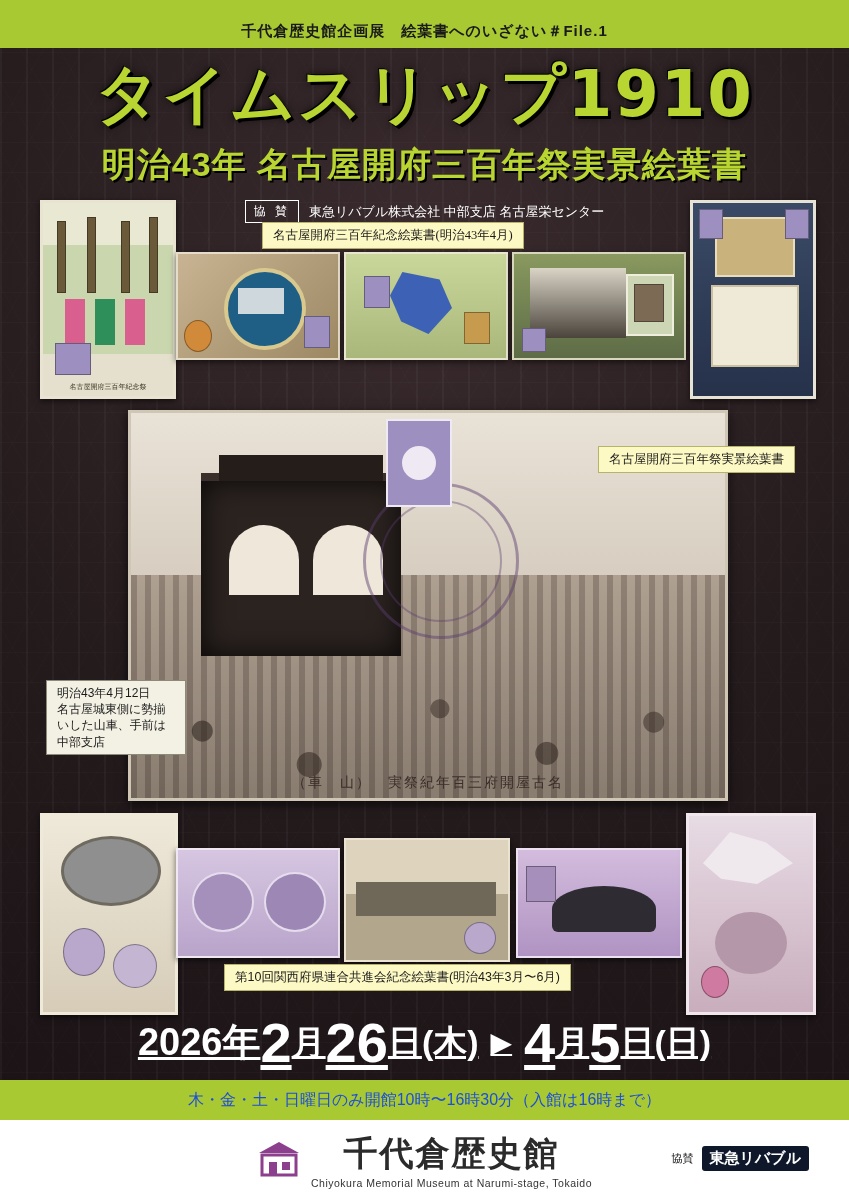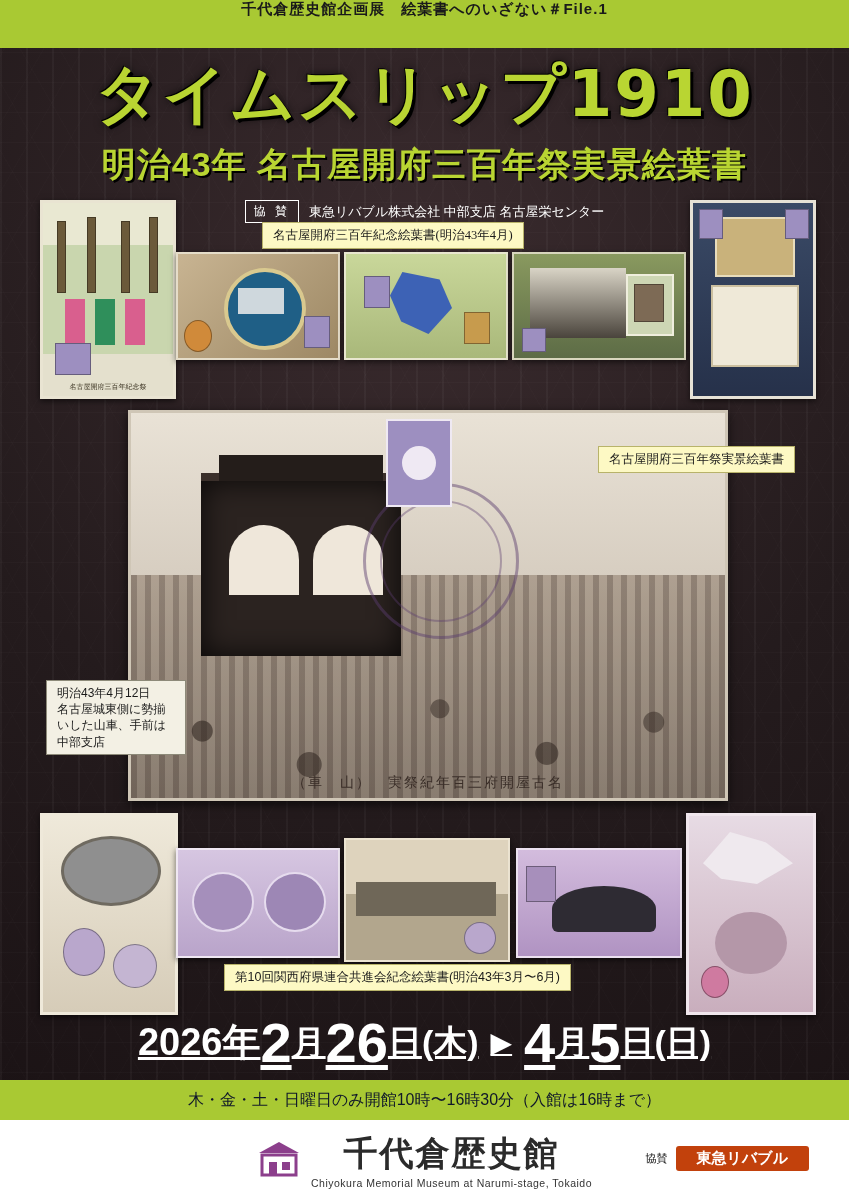--- a/index.html
+++ b/index.html
@@ -1,21 +1,21 @@
 <!DOCTYPE html>
 <html><head>
 <meta charset="utf-8">
 <style>
   html,body{margin:0;padding:0;background:#fff;}
   body{width:849px;height:1200px;font-family:"Liberation Sans","DejaVu Sans",sans-serif;overflow:hidden;}
   .poster{position:relative;width:849px;height:1200px;background:#221a1c;overflow:hidden;}
 
   
   .topband{position:absolute;left:0;top:0;width:849px;height:63px;background:#a9c933;
-           display:flex;align-items:flex-start;justify-content:center;}
+           display:flex;align-items:center;justify-content:center;}
   .topband .t{font-size:15px;font-weight:bold;color:#1a1a1a;letter-spacing:1px;}
 
   
   .body{position:absolute;left:0;top:48px;width:849px;height:1055px;
         background:
           repeating-linear-gradient(90deg, rgba(255,255,255,0.035) 0 2px, rgba(0,0,0,0) 2px 26px),
           repeating-linear-gradient(0deg, rgba(255,255,255,0.02) 0 1px, rgba(0,0,0,0) 1px 30px),
           radial-gradient(circle at 50% 20%, #3a2b2e 0%, #241b1d 55%, #1b1315 100%);
   }
   .lattice{position:absolute;left:0;top:0;width:849px;height:1055px;opacity:.35;
@@ -73,32 +73,32 @@
   
   .dateband{position:absolute;left:0;top:1005px;width:849px;height:75px;display:flex;align-items:center;justify-content:center;color:#fff;text-decoration:underline;}
   .dateband .y{font-size:38px;font-weight:bold;}
   .dateband .big{font-size:56px;font-weight:bold;}
   .dateband .md{font-size:34px;font-weight:bold;}
   .dateband .arrow{font-size:28px;margin:0 12px;color:#fff;}
 
   
   .hours{position:absolute;left:0;top:1080px;width:849px;height:40px;background:#a9c933;
          display:flex;align-items:center;justify-content:center;}
-  .hours .t{font-size:16px;color:#0f172a;}
+  .hours .t{font-size:16px;color:#1d4ed8;}
 
   
   .footer{position:absolute;left:0;top:1120px;width:849px;height:80px;background:#fff;
           display:flex;align-items:center;justify-content:center;position:absolute;}
   .logo{display:flex;align-items:center;gap:10px;}
   .logo .mark{width:44px;height:40px;position:relative;}
   .logo .name{font-size:34px;font-weight:bold;color:#2b2b2b;letter-spacing:2px;}
   .logo .en{font-size:10.5px;color:#333;letter-spacing:.5px;text-align:center;margin-top:0;}
   .foot-spon{position:absolute;right:40px;top:26px;display:flex;align-items:center;gap:8px;}
   .foot-spon .lbl{font-size:11px;color:#222;}
-  .foot-spon .box{background:#c2410c;color:#fff;font-size:15px;font-weight:bold;padding:3px 21px;border-radius:3px;}
+  .foot-spon .box{background:#0f172a;color:#fff;font-size:15px;font-weight:bold;padding:3px 8px;border-radius:3px;}
 </style>
 </head>
 <body>
 
 <div class="poster">
 
   <div class="topband">
     <div class="t">千代倉歴史館企画展　絵葉書へのいざない＃File.1</div>
   </div>
 

